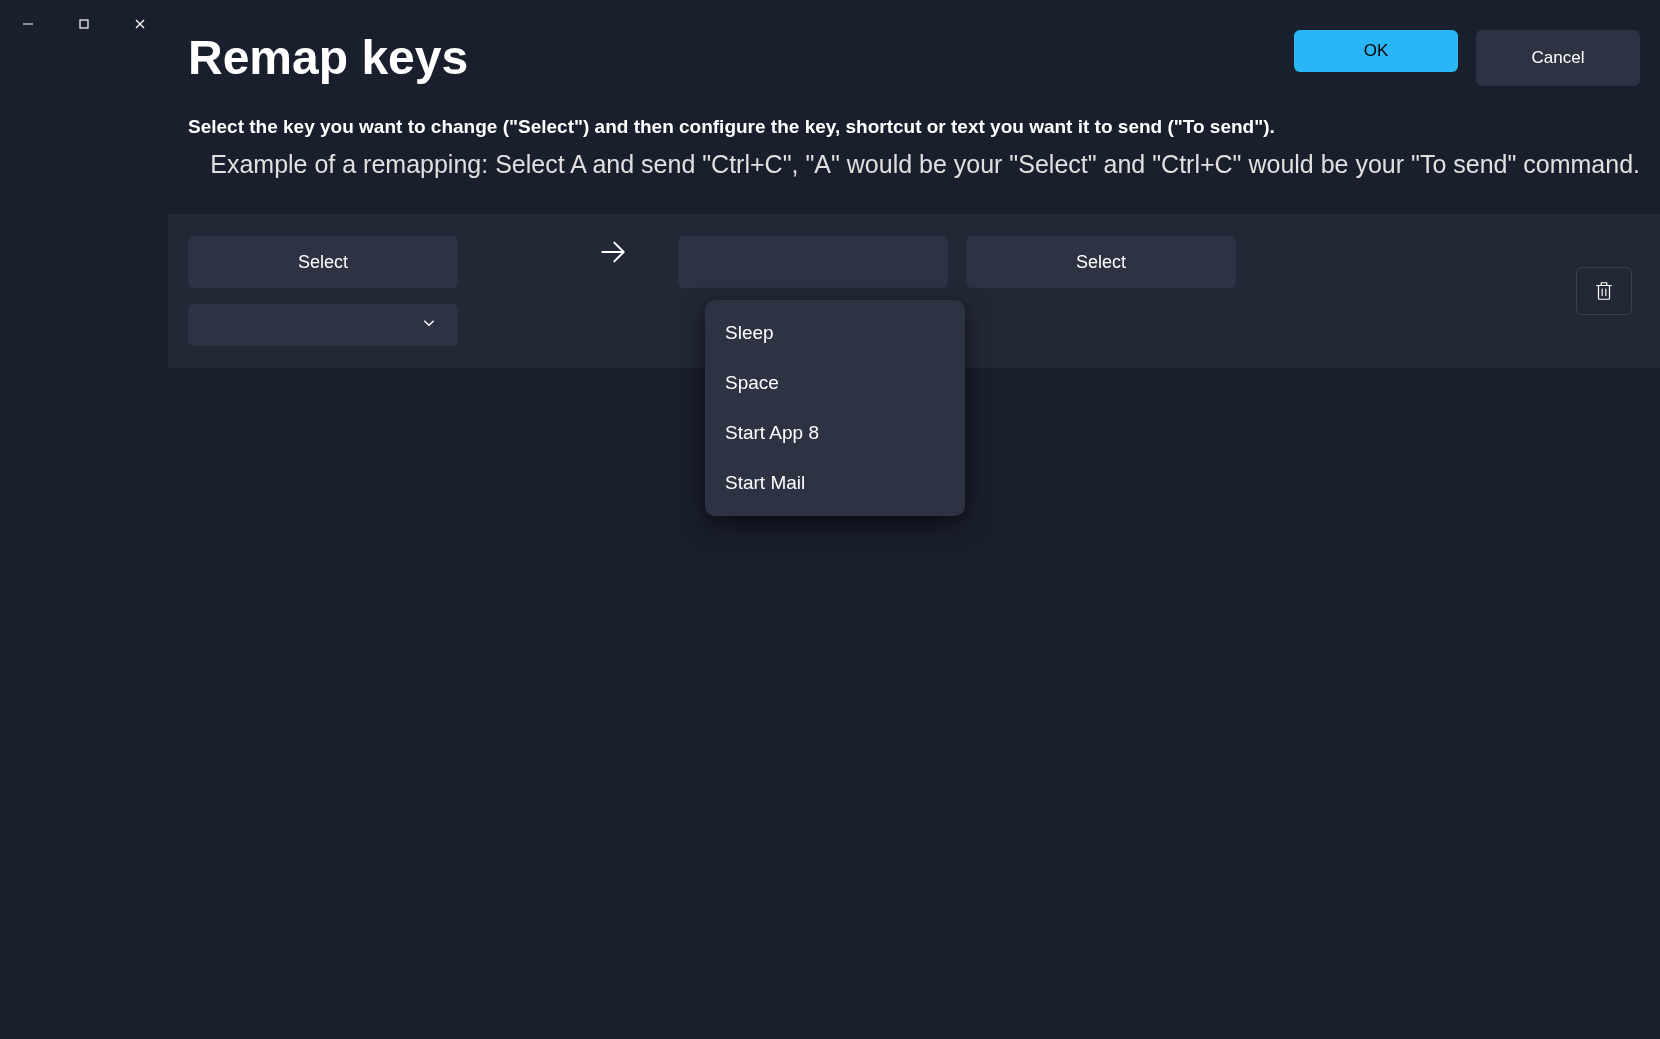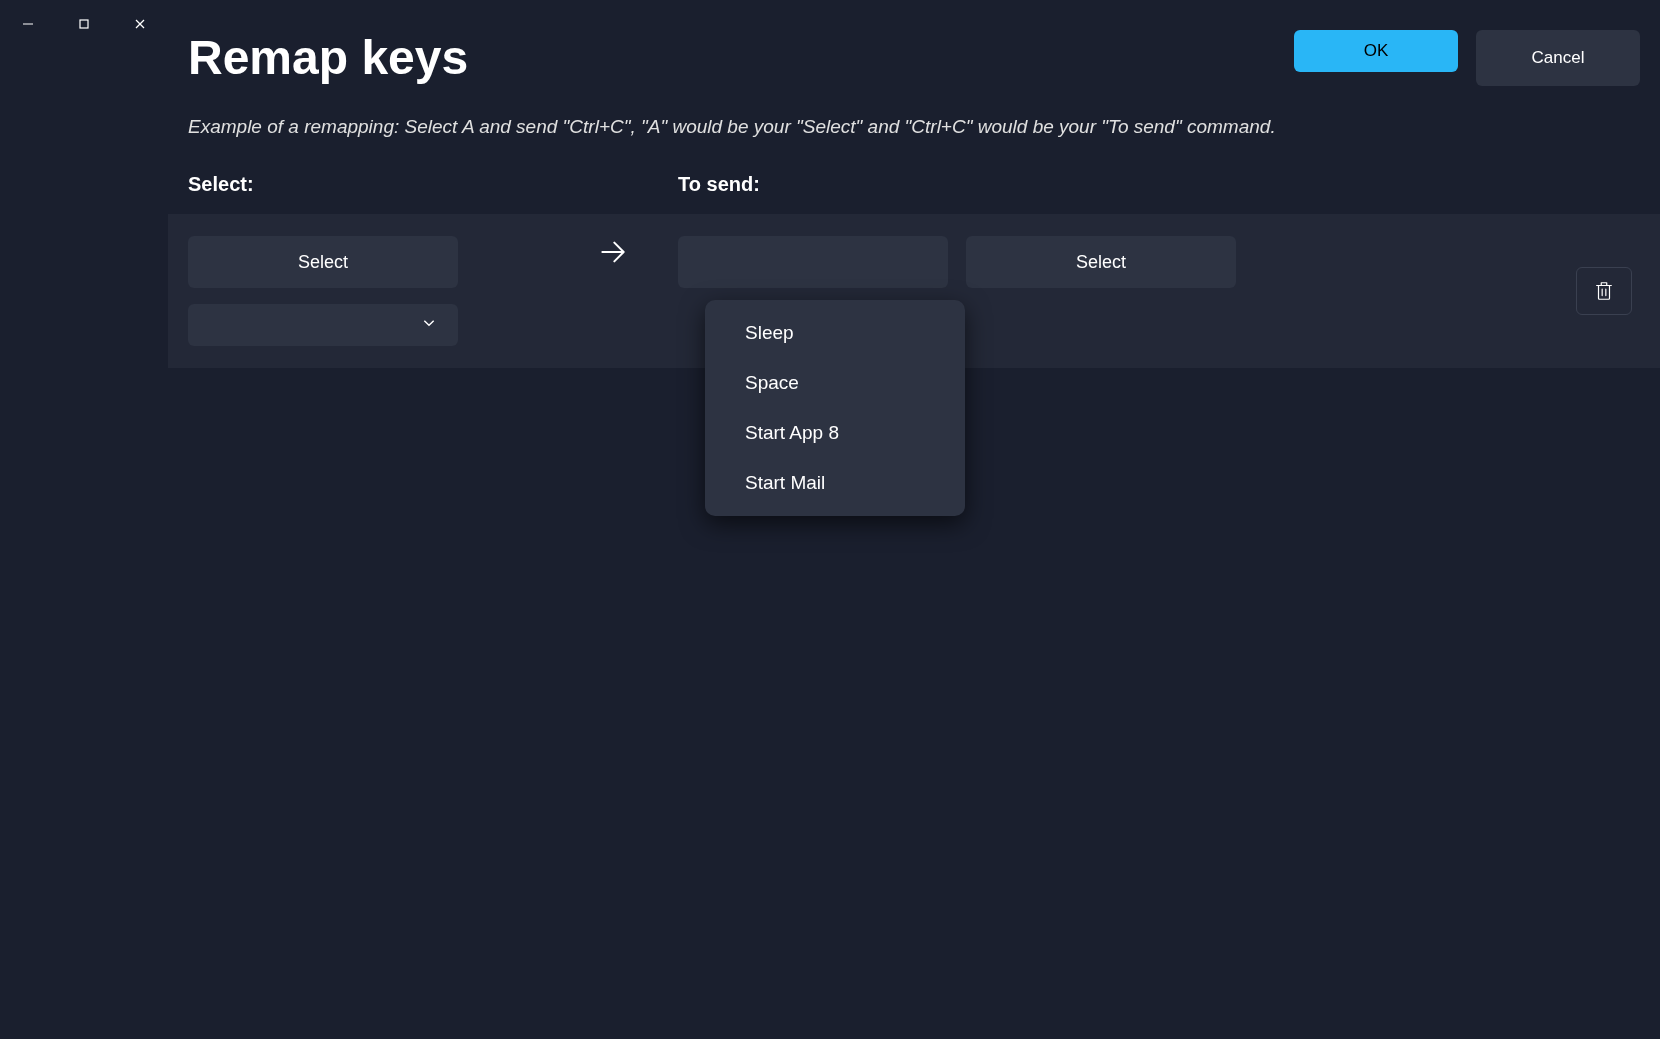--- a/index.html
+++ b/index.html
@@ -104,24 +104,24 @@
 }
 
 .description {
   font-size: 19px;
   font-weight: 600;
   color: #ffffff;
   margin-bottom: 12px;
 }
 
 .example {
-  font-size: 19px;
-  font-style: italic;
+  font-size: 25px;
   color: #e0e0e0;
   margin-bottom: 35px;
+  text-align: right;
 }
 
 .column-headers {
   display: flex;
   margin-bottom: 18px;
 }
 
 .col-select {
   width: 490px;
   font-size: 20px;
@@ -259,21 +259,21 @@
 }
 
 .dropdown-menu {
   position: absolute;
   top: 300px;
   left: 537px;
   width: 260px;
   background: #2d3342;
   border-radius: 10px;
   box-shadow: 0 8px 24px rgba(0,0,0,0.6);
-  padding: 8px 22px;
+  padding: 8px 2px;
   z-index: 100;
 }
 
 .dropdown-item {
   padding: 14px 18px;
   font-size: 19px;
   color: #ffffff;
   cursor: pointer;
   border-radius: 6px;
   position: relative;
@@ -323,26 +323,23 @@
 
   <div class="content">
     <div class="header-row">
       <h1 class="page-title">Remap keys</h1>
       <div class="action-buttons">
         <button class="btn-ok">OK</button>
         <button class="btn-cancel">Cancel</button>
       </div>
     </div>
 
+    <p class="description">Select the key you want to change ("Select") and then configure the key, shortcut or text you want it to send ("To send").</p>
     <p class="example">Example of a remapping: Select A and send "Ctrl+C", "A" would be your "Select" and "Ctrl+C" would be your "To send" command.</p>
 
-    <div class="column-headers">
-      <div class="col-select">Select:</div>
-      <div class="col-tosend">To send:</div>
-    </div>
 
     <div class="mapping-row">
       <div class="select-column">
         <button class="select-btn">Select</button>
         <div class="dropdown-empty">
           <span class="chevron-down">
             <svg width="14" height="14" viewBox="0 0 12 12">
                 <path d="M2 4 L6 8 L10 4" stroke="currentColor" stroke-width="1.2" fill="none"></path>
               </svg>
           </span>

